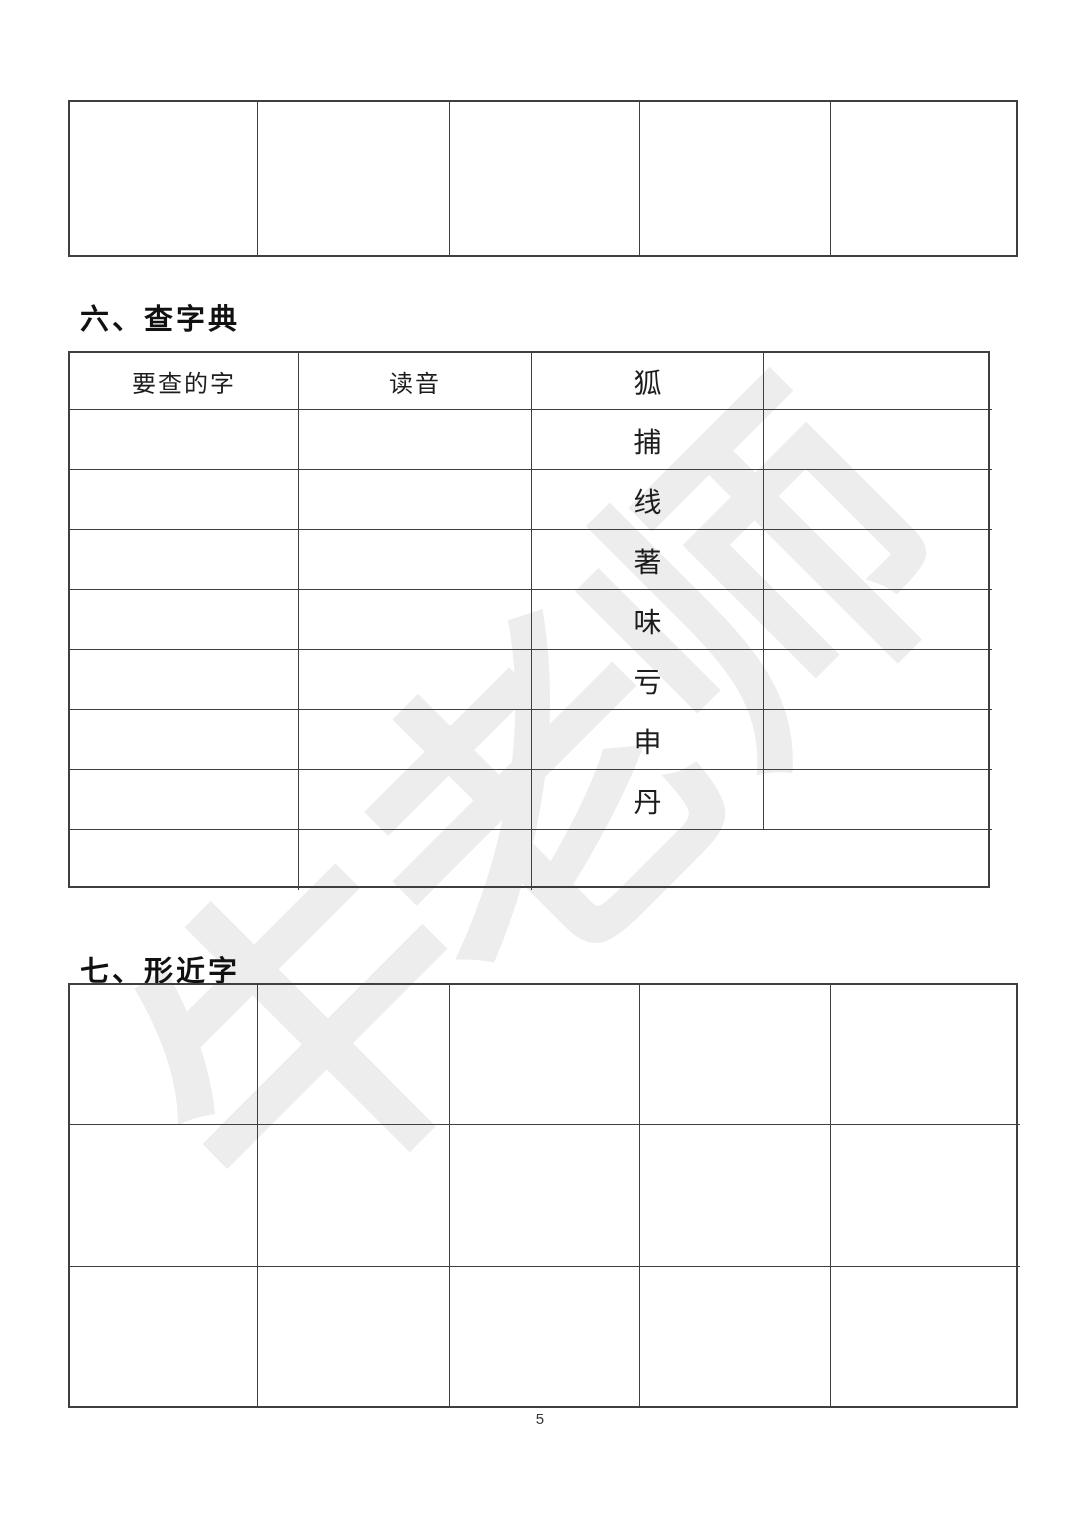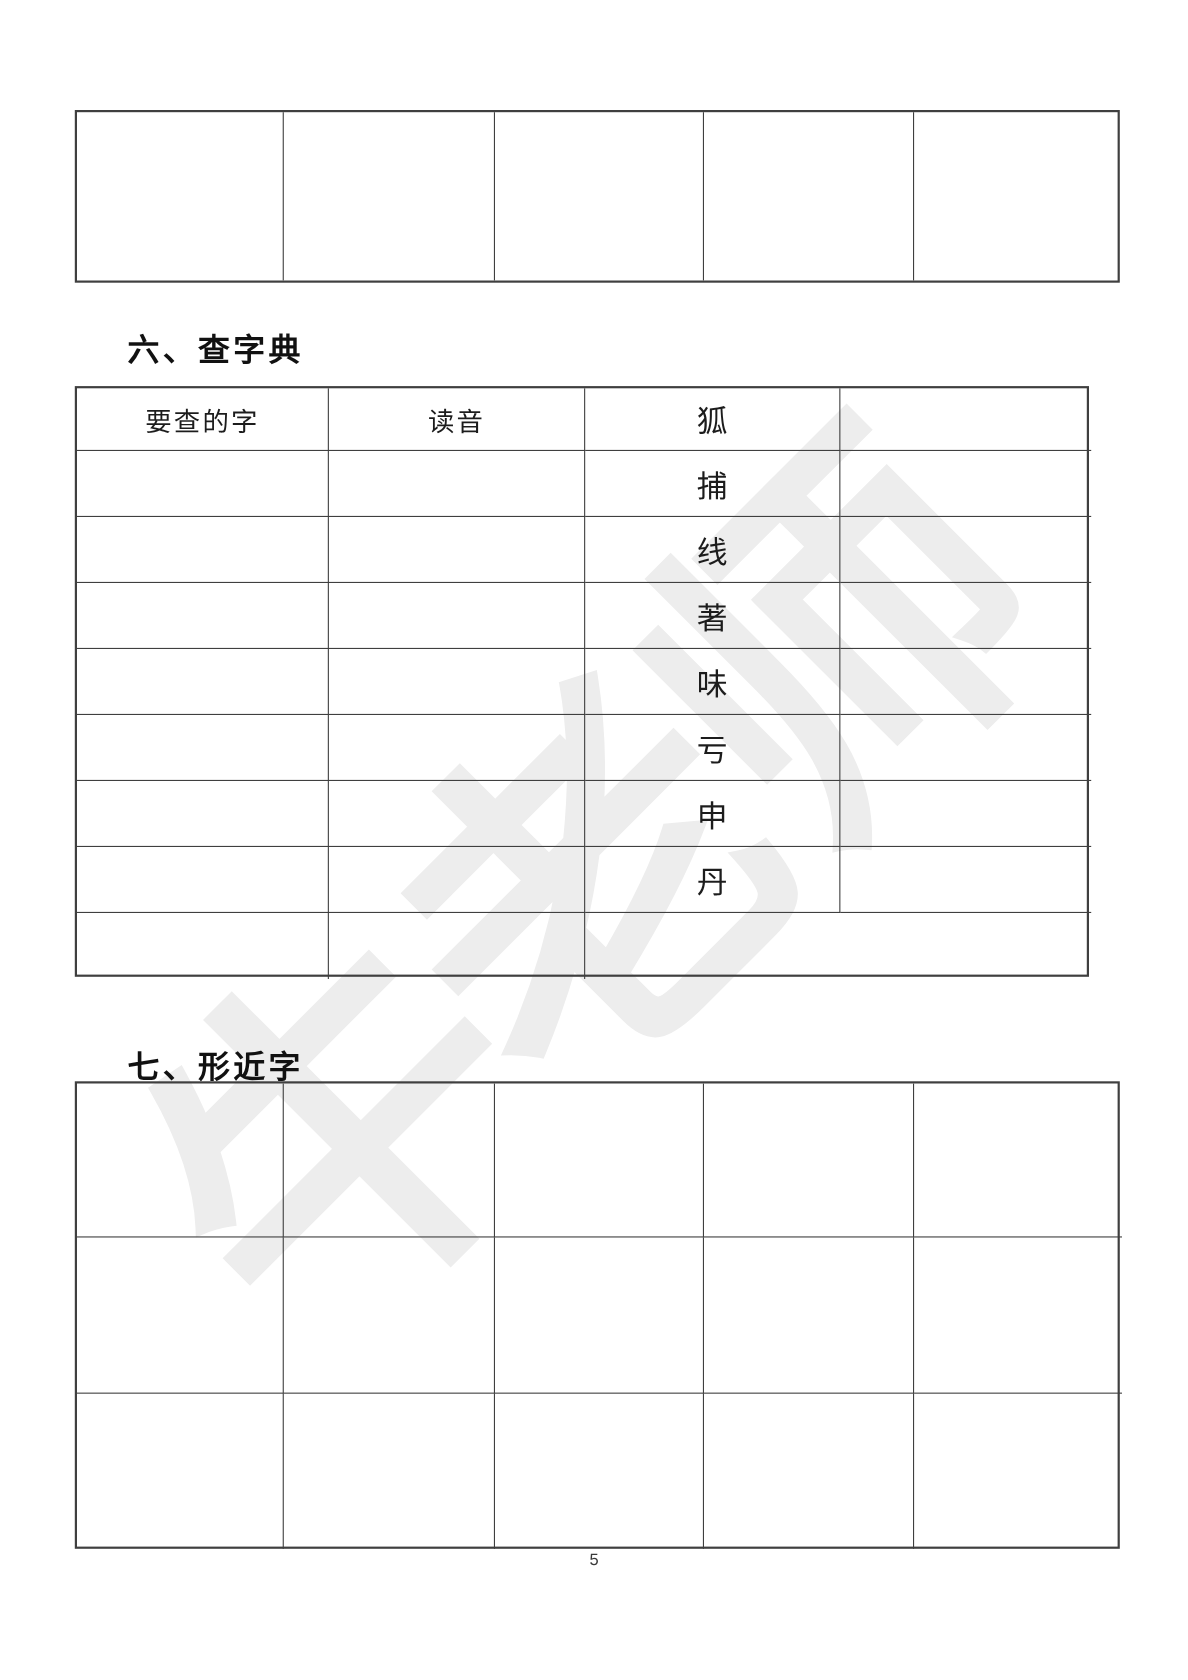--- a/index.html
+++ b/index.html
@@ -92,21 +92,20 @@
   
   .sec-title {
     position: absolute;
     left: 80px;
     font-size: 29px;
     font-weight: 700;
     letter-spacing: 3px;
     color: #111111;
     line-height: 38px;
     white-space: nowrap;
-    margin-left: 36px;
   }
   .title-six { top: 300px; }
   .title-seven { top: 952px; }
   
   .page-number {
     position: absolute;
     left: 0; top: 1410px;
     width: 100%;
     text-align: center;
     font-family: "Liberation Sans", "DejaVu Sans", sans-serif;

